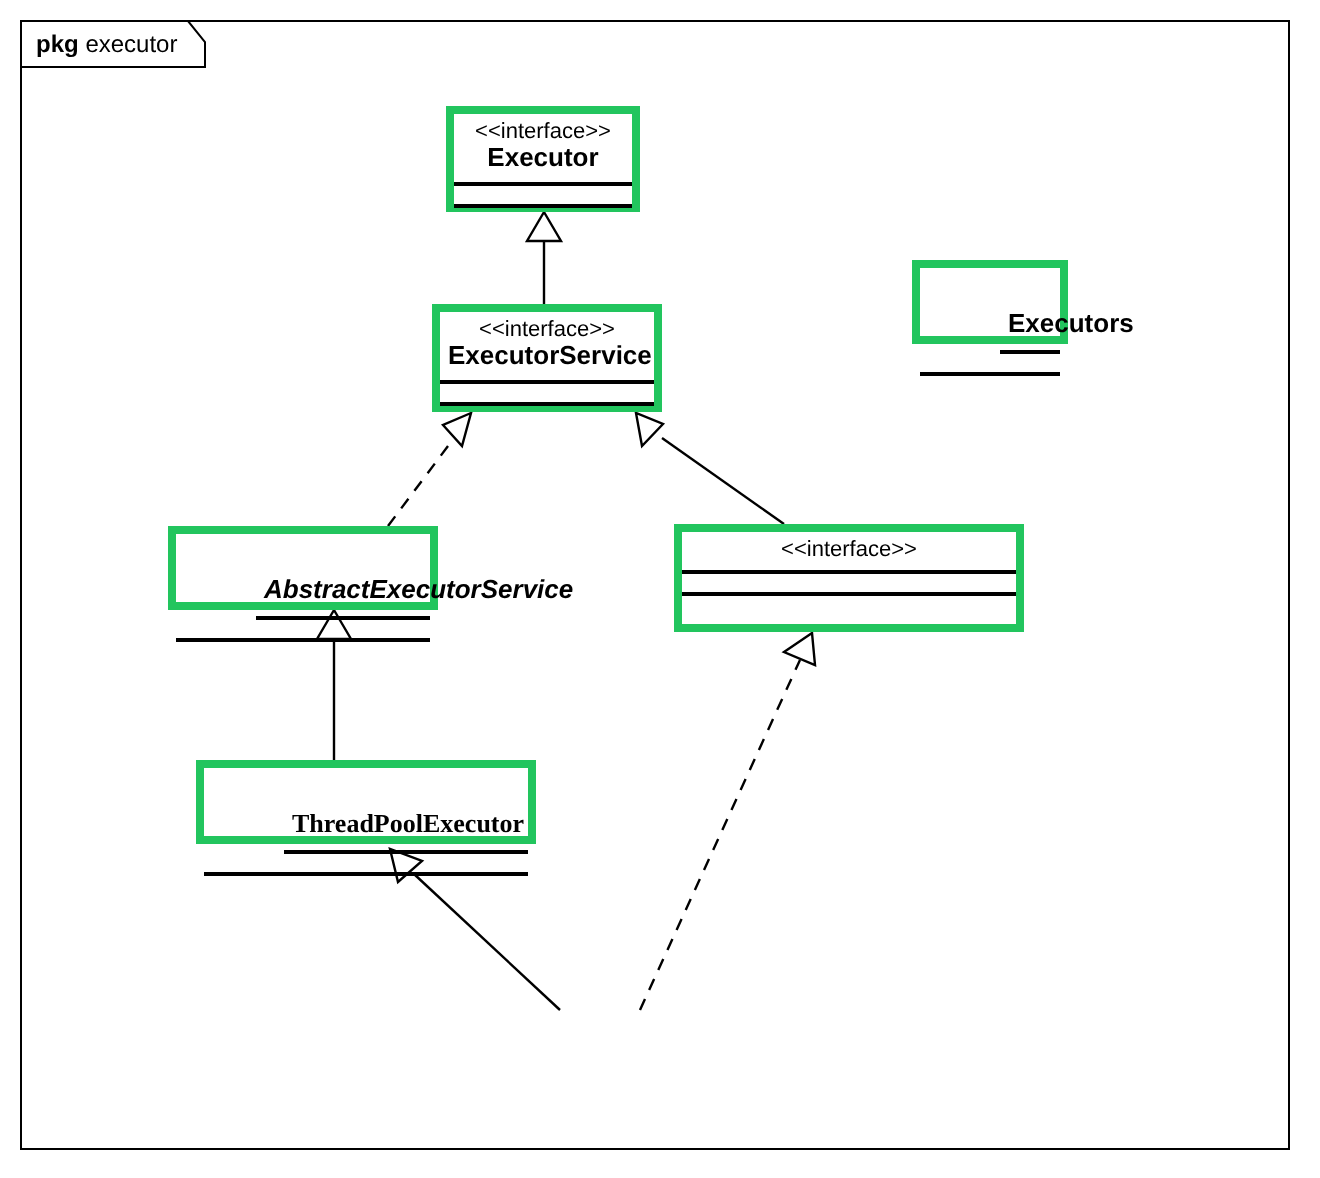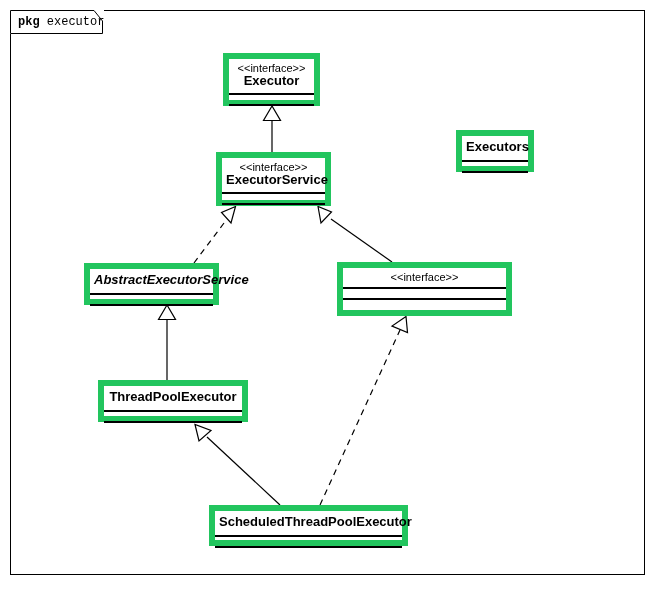--- a/index.html
+++ b/index.html
@@ -33,41 +33,40 @@
     left: 10px;
     top: 10px;
     height: 24px;
     box-sizing: border-box;
     background: #ffffff;
     padding: 3px 0 16px 8px;
     font-size: 12px;
     line-height: 18px;
     white-space: nowrap;
     color: #000000;
-    font-family: Liberation Mono, monospace;
   }
   #pkg-tab .tab-shape {
     position: absolute;
     left: 0;
     top: 0;
     width: 93px;
     height: 24px;
   }
   #pkg-tab .tab-text {
     position: relative;
     z-index: 2;
   }
   #pkg-tab .kw { font-weight: bold; }
   #pkg-tab .nm { font-weight: normal; }
 
   
   .cls {
     position: absolute;
     box-sizing: border-box;
-    border: 6px solid #22c55e;
+    border: 4px solid #22c55e;
     background: #ffffff;
     z-index: 5;
   }
   .cls .hdr {
     box-sizing: border-box;
     border-bottom: 2px solid #000000;
     text-align: center;
     padding: 3px 4px 4px 4px;
     line-height: 1.12;
   }
@@ -87,21 +86,21 @@
   .cls.abstract .nm { font-style: italic; }
   .cls .attrs {
     box-sizing: border-box;
     border-bottom: 2px solid #000000;
     height: 11px;
   }
   .cls .ops {
     box-sizing: border-box;
     height: 11px;
   }
-  .cls.no-stereo .hdr { padding-top: 4px; padding-bottom: 5px; }
+  .cls.no-stereo .hdr { padding-top: 21px; padding-bottom: 5px; margin-left: 40px; }
 
   
   svg#links {
     position: absolute;
     left: 0; top: 0;
     width: 660px;
     height: 589px;
     z-index: 3;
   }
   svg#links line.solid {
@@ -207,29 +206,22 @@
   </div>
 
   <div class="cls" id="box-scheduled-executor-service" style="left:337px; top:262px; width:175px; height:54px;">
     <div class="hdr">
       <span class="stereo">&lt;&lt;interface&gt;&gt;</span>
     </div>
     <div class="attrs"></div>
     <div class="ops"></div>
   </div>
 
-  <div class="cls no-stereo" id="box-thread-pool-executor" style="left:98px; top:380px; width:150px; height:42px;">
+  <div class="cls no-stereo" id="box-thread-pool-executor" style="left:98px; top:380px; width:170px; height:42px;font-family:Liberation Serif, serif;">
     <div class="hdr">
       <span class="nm">ThreadPoolExecutor</span>
     </div>
     <div class="attrs"></div>
     <div class="ops"></div>
   </div>
 
-  <div class="cls no-stereo" id="box-scheduled-thread-pool-executor" style="left:209px; top:505px; width:199px; height:41px;">
-    <div class="hdr">
-      <span class="nm">ScheduledThreadPoolExecutor</span>
-    </div>
-    <div class="attrs"></div>
-    <div class="ops"></div>
-  </div>
 
 </div>
 
 </body></html>

